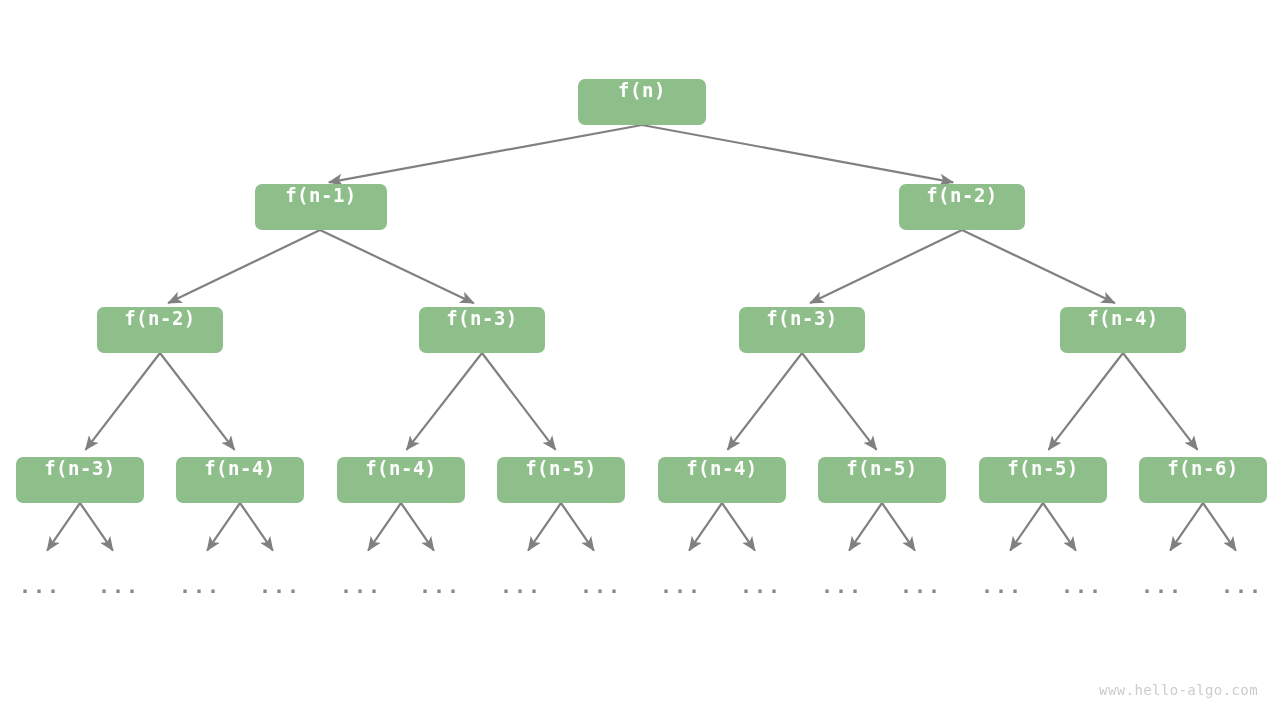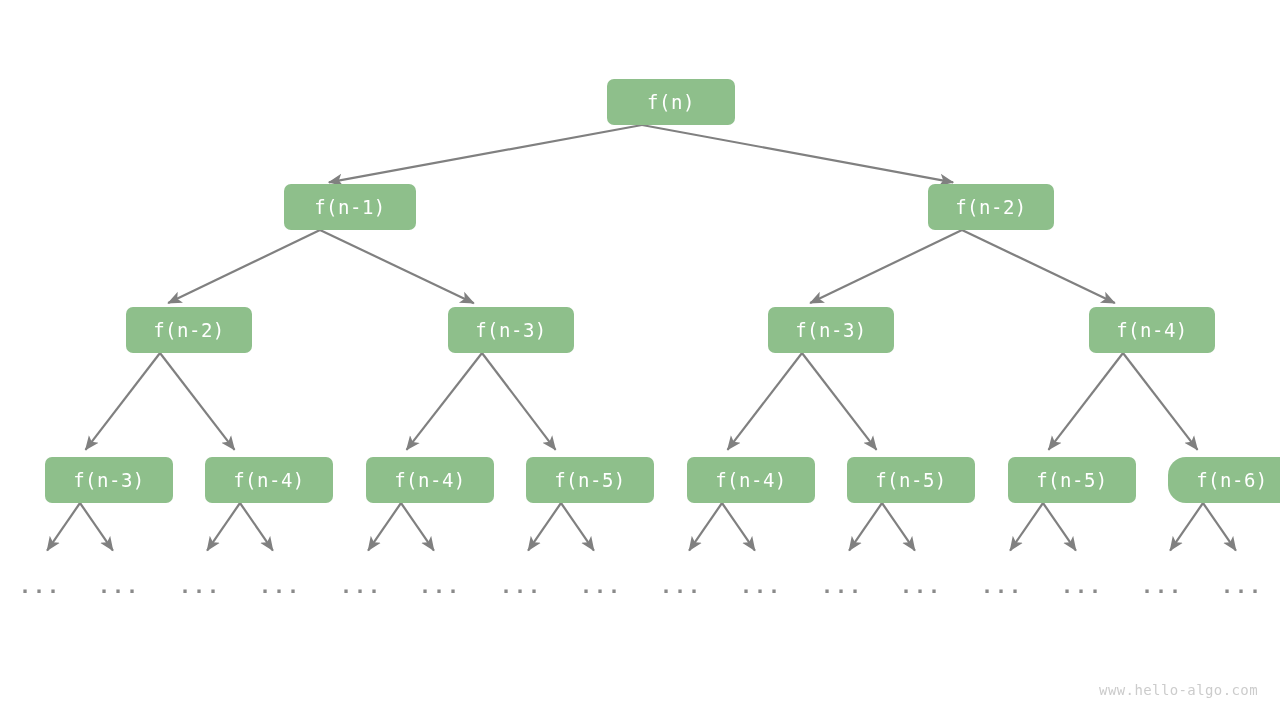--- a/index.html
+++ b/index.html
@@ -27,29 +27,27 @@
     height: 720px;
     pointer-events: none;
   }
   .node {
     position: absolute;
     box-sizing: border-box;
     background: #8ebf8b;
     border-radius: 7px;
     color: #ffffff;
     display: flex;
-    align-items: center;
     justify-content: center;
     font-family: "DejaVu Sans Mono", monospace;
     font-size: 19px;
-    font-weight: normal;
+    font-weight: bold;
     letter-spacing: 0.5px;
     white-space: nowrap;
     user-select: none;
-    margin-left: 29px;
   }
   .ellipsis {
     position: absolute;
     color: #8a8a8a;
     font-family: "DejaVu Sans Mono", monospace;
     font-size: 20px;
     font-weight: bold;
     letter-spacing: 2px;
     line-height: 1;
     transform: translate(-50%, -50%);
@@ -151,21 +149,21 @@
       </div>
       <div class="node" style="left: 658px; top: 457px; width: 128px; height: 46px; background: rgb(142, 191, 139); color: rgb(255, 255, 255);">
         <span>f(n-4)</span>
       </div>
       <div class="node" style="left: 818px; top: 457px; width: 128px; height: 46px; background: rgb(142, 191, 139); color: rgb(255, 255, 255);">
         <span>f(n-5)</span>
       </div>
       <div class="node" style="left: 979px; top: 457px; width: 128px; height: 46px; background: rgb(142, 191, 139); color: rgb(255, 255, 255);">
         <span>f(n-5)</span>
       </div>
-      <div class="node" style="left: 1139px; top: 457px; width: 128px; height: 46px; background: rgb(142, 191, 139); color: rgb(255, 255, 255); border-radius: 18px;">
+      <div class="node" style="left: 1139px; top: 457px; width: 128px; height: 46px; background: rgb(142, 191, 139); color: rgb(255, 255, 255);">
         <span>f(n-6)</span>
       </div>
     </div>
   <div id="ellipses-layer">
       <div class="ellipsis" style="left: 40px; top: 586px; color: rgb(138, 138, 138);">...</div>
       <div class="ellipsis" style="left: 119px; top: 586px; color: rgb(138, 138, 138);">...</div>
       <div class="ellipsis" style="left: 200px; top: 586px; color: rgb(138, 138, 138);">...</div>
       <div class="ellipsis" style="left: 280px; top: 586px; color: rgb(138, 138, 138);">...</div>
       <div class="ellipsis" style="left: 361px; top: 586px; color: rgb(138, 138, 138);">...</div>
       <div class="ellipsis" style="left: 440px; top: 586px; color: rgb(138, 138, 138);">...</div>

